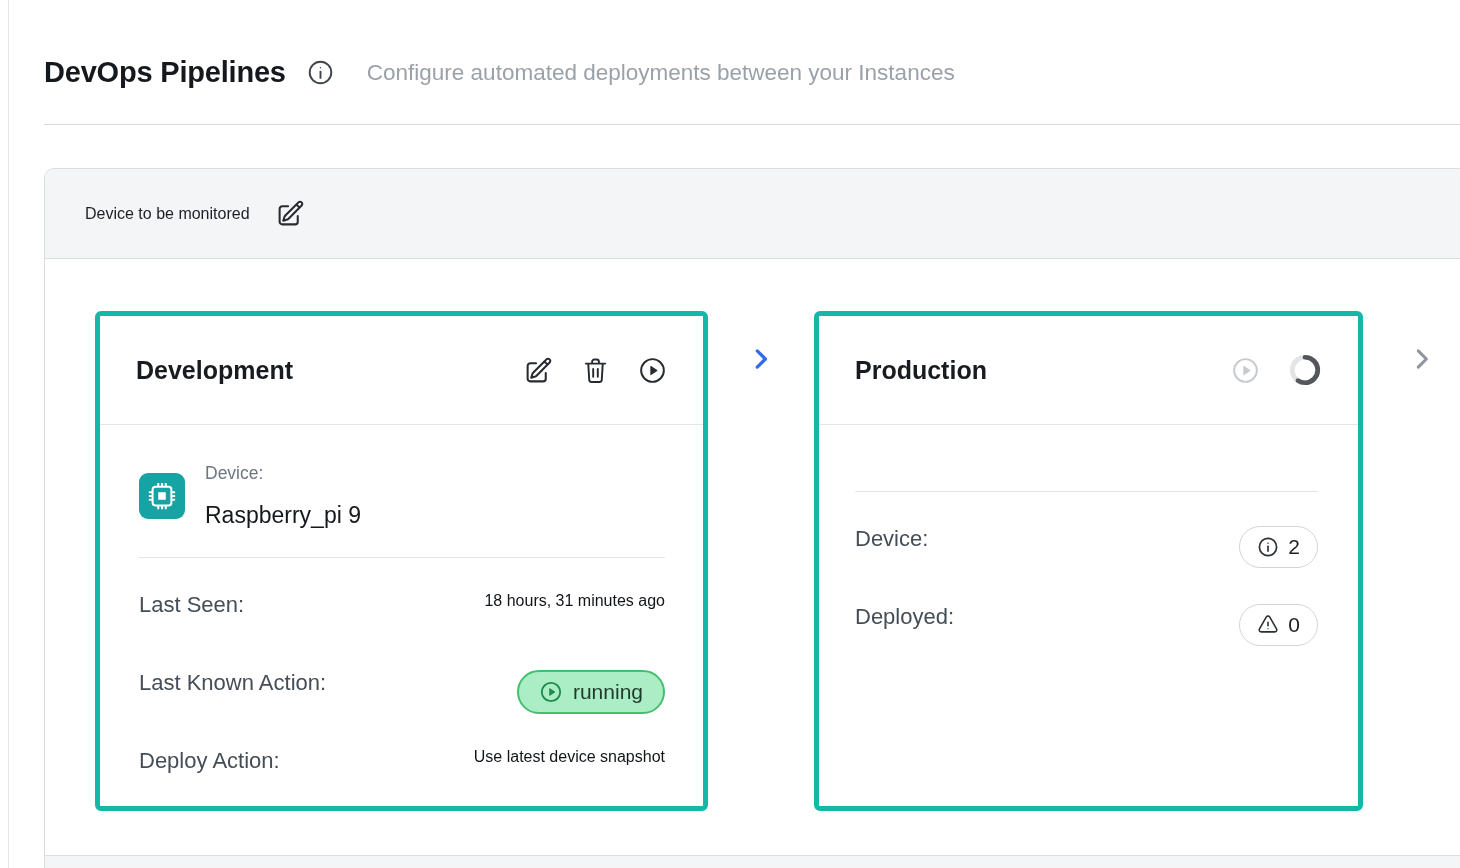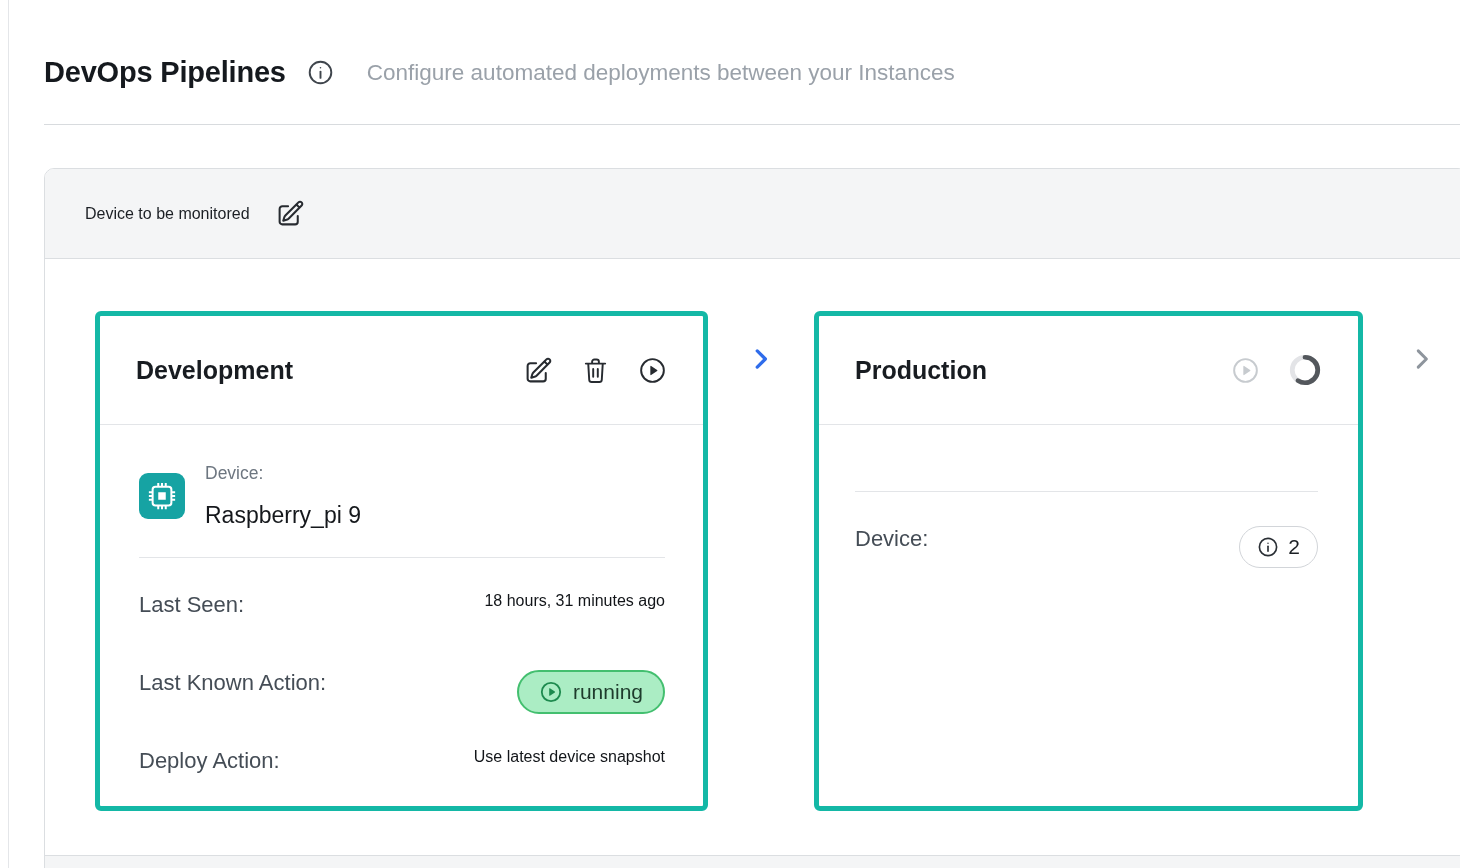--- a/index.html
+++ b/index.html
@@ -181,20 +181,30 @@
             <button class="count-pill">
               <svg viewBox="0 0 24 24" fill="none" stroke="currentColor" stroke-width="1.8">
                 <circle cx="12" cy="12" r="9.4"></circle>
                 <line x1="12" y1="11.2" x2="12" y2="16.6" stroke-linecap="round"></line>
                 <circle cx="12" cy="7.8" r="0.8" fill="currentColor" stroke="none"></circle>
               </svg>
               <span>2</span>
             </button>
           </div>
 
+          <div class="kv-row">
+            <span class="kv-label">Deployed:</span>
+            <button class="count-pill">
+              <svg viewBox="0 0 24 24" fill="none" stroke="currentColor" stroke-width="1.7">
+                <path stroke-linecap="round" stroke-linejoin="round" d="M12 9v3.75m-9.3 3.38c-.87 1.5.22 3.37 1.95 3.37h14.7c1.73 0 2.82-1.87 1.95-3.37L13.95 3.38c-.87-1.5-3.03-1.5-3.9 0L2.7 16.13Z"></path>
+                <circle cx="12" cy="15.9" r="0.7" fill="currentColor" stroke="none"></circle>
+              </svg>
+              <span>0</span>
+            </button>
+          </div>
         </div>
       </article>
 
       <button class="next-chevron">
         <svg viewBox="0 0 24 24" fill="none" stroke="currentColor" stroke-width="2.4" stroke-linecap="round" stroke-linejoin="round">
           <path d="M9 5.5 15.5 12 9 18.5"></path>
         </svg>
       </button>
 
     </div>

